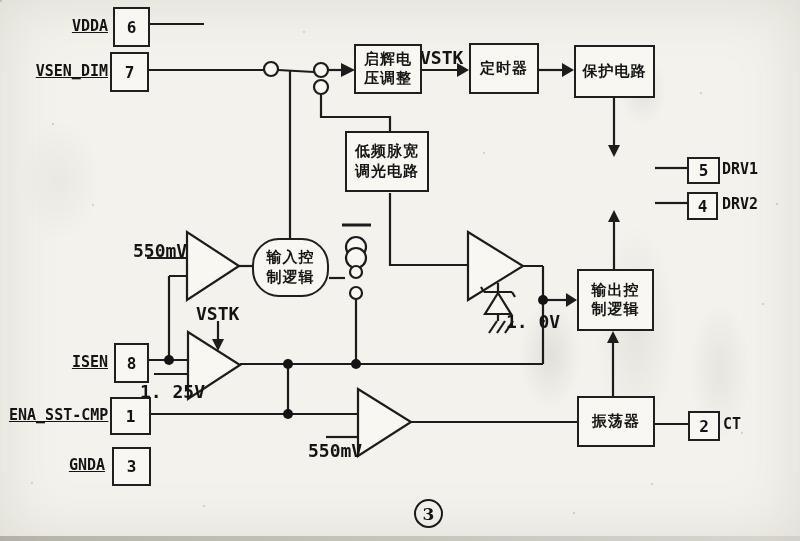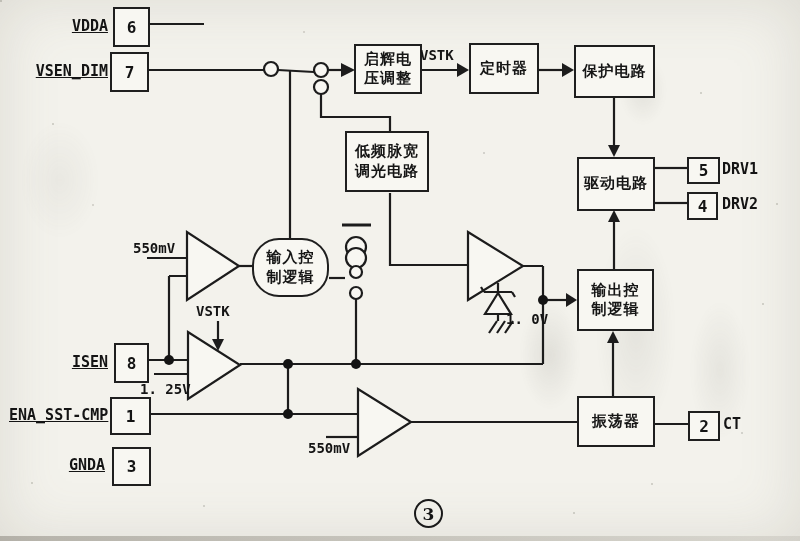--- a/index.html
+++ b/index.html
@@ -20,21 +20,21 @@
     position:absolute; border:2px solid #1f1f1f; background:#f8f7f2;
     display:flex; align-items:center; justify-content:center;
     font-family:"DejaVu Sans Mono","Liberation Mono",monospace;
     font-size:16px; font-weight:bold; color:#141414;
   }
   .lbl{
     position:absolute; font-family:"DejaVu Sans Mono","Liberation Mono",monospace;
     font-size:15px; color:#141414; white-space:nowrap; font-weight:bold;
   }
   .lbl.r{text-align:right;text-decoration:underline;}
-  .net{font-size:14px;text-align:center;}
+  .net{font-size:18px;text-align:center;}
   .figmark{
     position:absolute; left:414px; top:499px; width:25px; height:25px;
     border:2px solid #1a1a1a; border-radius:50%;
     display:flex;align-items:center;justify-content:center;
     font-size:17px; font-weight:bold; color:#141414; background:transparent;
     font-family:"DejaVu Serif", serif;
   }
   .ghost{position:absolute; pointer-events:none; filter:blur(2px); opacity:.5;}
   .g1{left:520px;top:300px;width:60px;height:110px;background:radial-gradient(ellipse at center,rgba(110,108,100,.28),transparent 70%);}
   .g2{left:596px;top:225px;width:80px;height:210px;background:radial-gradient(ellipse at center,rgba(110,108,100,.22),transparent 70%);}
@@ -151,23 +151,20 @@
     <span>保护电路</span>
   </div>
   <div class="blk" style="left:345px;top:131px;width:80px;height:57px;">
     <span>低频脉宽</span>
     <span>调光电路</span>
   </div>
   <div class="blk" style="left:252px;top:238px;width:73px;height:55px;border-radius:27px;">
     <span>输入控</span>
     <span>制逻辑</span>
   </div>
-  <div class="blk" style="left:577px;top:157px;width:74px;height:50px;">
-    <span>驱动电路</span>
-  </div>
   <div class="blk" style="left:577px;top:269px;width:73px;height:58px;">
     <span>输出控</span>
     <span>制逻辑</span>
   </div>
   <div class="blk" style="left:577px;top:396px;width:74px;height:47px;">
     <span>振荡器</span>
   </div>
 
   <div class="pinbox" style="left:113px;top:7px;width:33px;height:36px;">
       <span>6</span>

